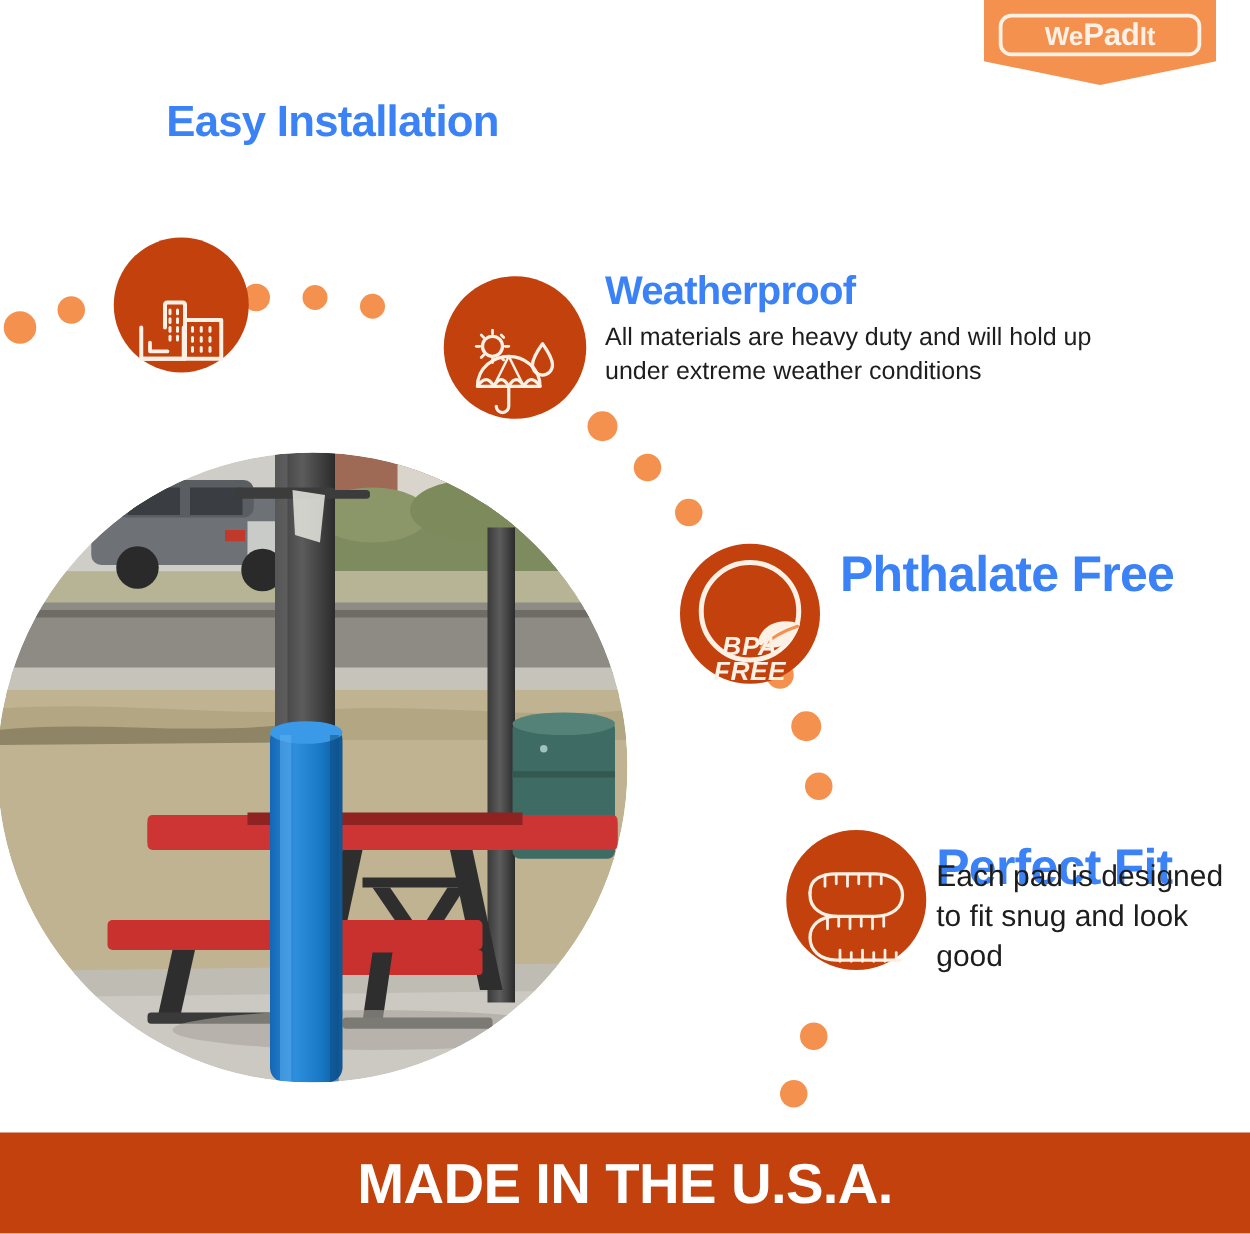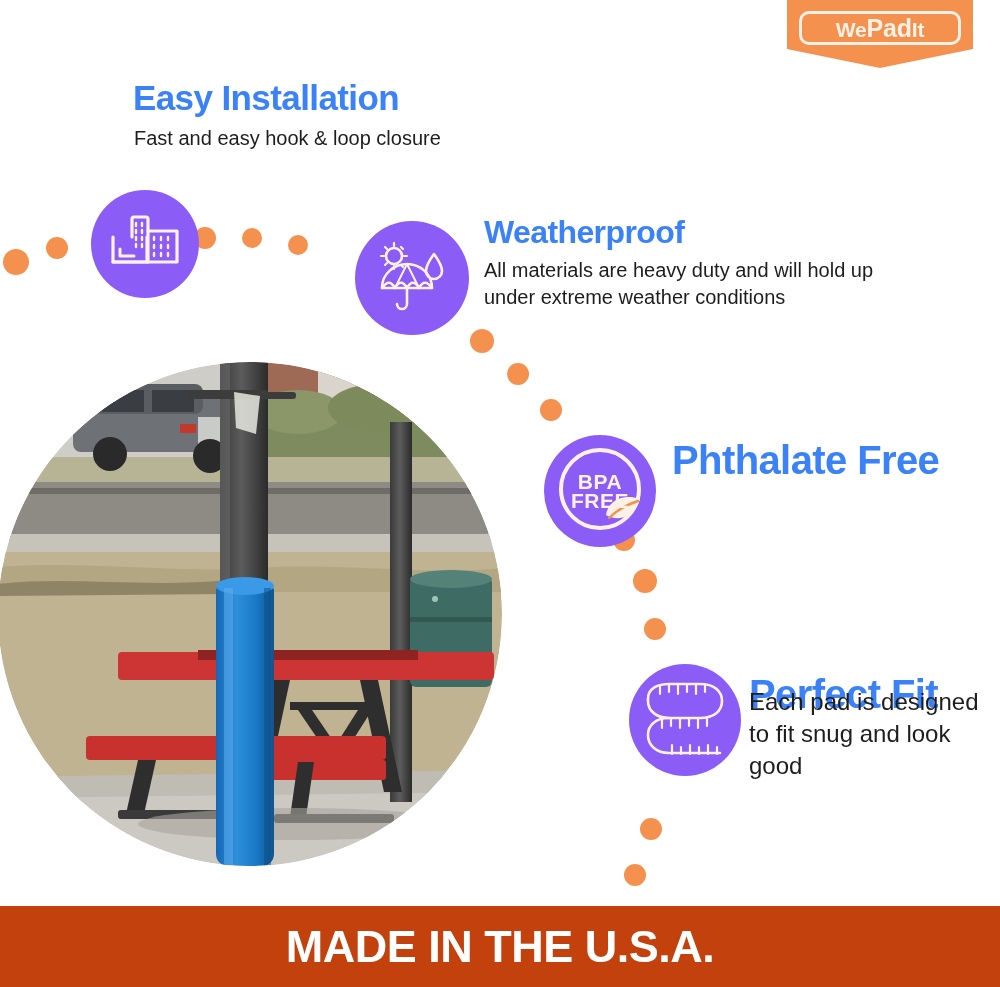--- a/index.html
+++ b/index.html
@@ -82,24 +82,25 @@
   #title-phth      { left: 672px; top: 438px; font-size: 40px; }
   #desc-phth       { left: 673px; top: 481px; font-size: 20px; width: 270px; }
 
   #title-fit       { left: 749px; top: 672px; font-size: 40px; }
   #desc-fit        { left: 749px; top: 686px; font-size: 24px; width: 232px; }
 
   
   .icon-circle {
     position: absolute;
     border-radius: 50%;
-    background: #8b5cf6;
+    background: #c2410c;
     display: flex;
-    align-items: center;
+    align-items: flex-end;
     justify-content: center;
+    font-style: italic;
   }
   #icon-easy    { left: 91px;  top: 190px; width: 108px; height: 108px; }
   #icon-weather { left: 355px; top: 221px; width: 114px; height: 114px; }
   #icon-phth    { left: 544px; top: 435px; width: 112px; height: 112px; }
   #icon-fit     { left: 629px; top: 664px; width: 112px; height: 112px; }
 
   .icon-circle svg { display: block; }
 
   
   .trail-dot {
@@ -173,21 +174,20 @@
       <div class="trail-dot" style="left: 507px; top: 363px; width: 22px; height: 22px; background: rgb(245, 145, 78);"></div>
       <div class="trail-dot" style="left: 540px; top: 399px; width: 22px; height: 22px; background: rgb(245, 145, 78);"></div>
       <div class="trail-dot" style="left: 613px; top: 529px; width: 22px; height: 22px; background: rgb(245, 145, 78);"></div>
       <div class="trail-dot" style="left: 633px; top: 569px; width: 24px; height: 24px; background: rgb(245, 145, 78);"></div>
       <div class="trail-dot" style="left: 644px; top: 618px; width: 22px; height: 22px; background: rgb(245, 145, 78);"></div>
       <div class="trail-dot" style="left: 640px; top: 818px; width: 22px; height: 22px; background: rgb(245, 145, 78);"></div>
       <div class="trail-dot" style="left: 624px; top: 864px; width: 22px; height: 22px; background: rgb(245, 145, 78);"></div>
     </div>
 
   <div class="feature-title" id="title-easy">Easy Installation</div>
-  <div class="feature-desc" id="desc-easy">Fast and easy hook &amp; loop closure</div>
 
   <div class="icon-circle" id="icon-easy">
     <svg width="70" height="58" viewBox="0 0 70 58" fill="none" stroke="#FDF1E6" stroke-width="3.2" stroke-linejoin="round" stroke-linecap="round">
 
       <path d="M3 22 L3 47 L37 47 L37 22"></path>
 
       <path d="M22 22 L22 4 Q22 2 24 2 L36 2 Q38 2 38 4 L38 47"></path>
 
       <path d="M38 16 L67 16 L67 47 L3 47"></path>
 

